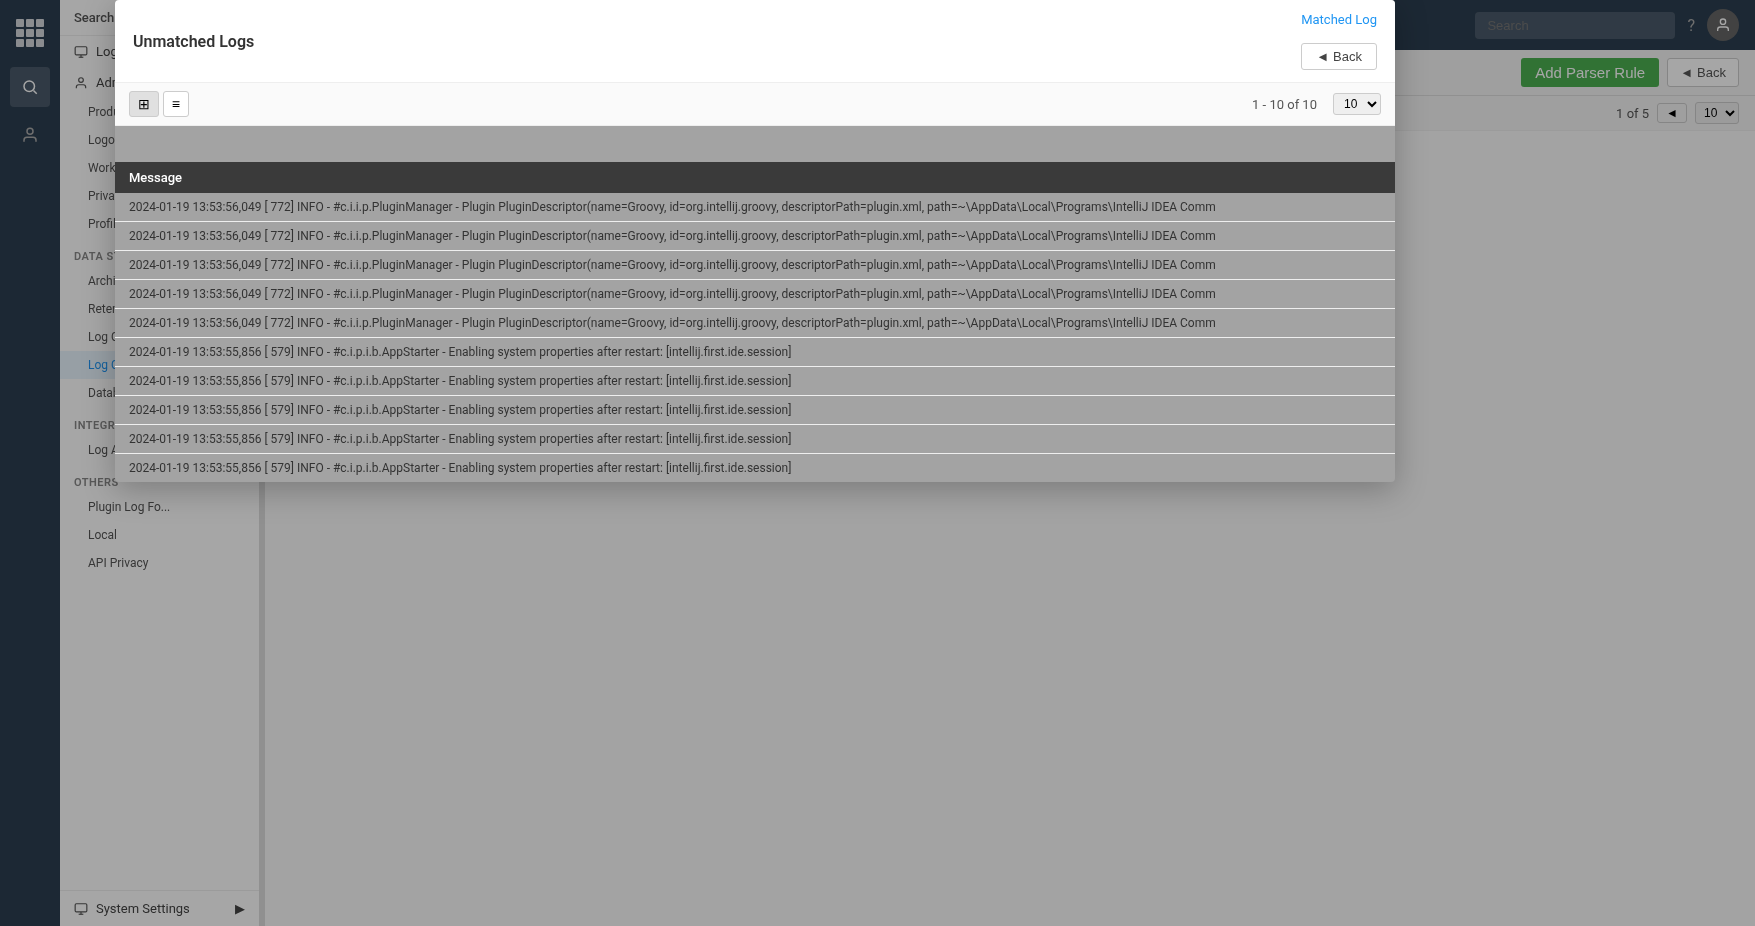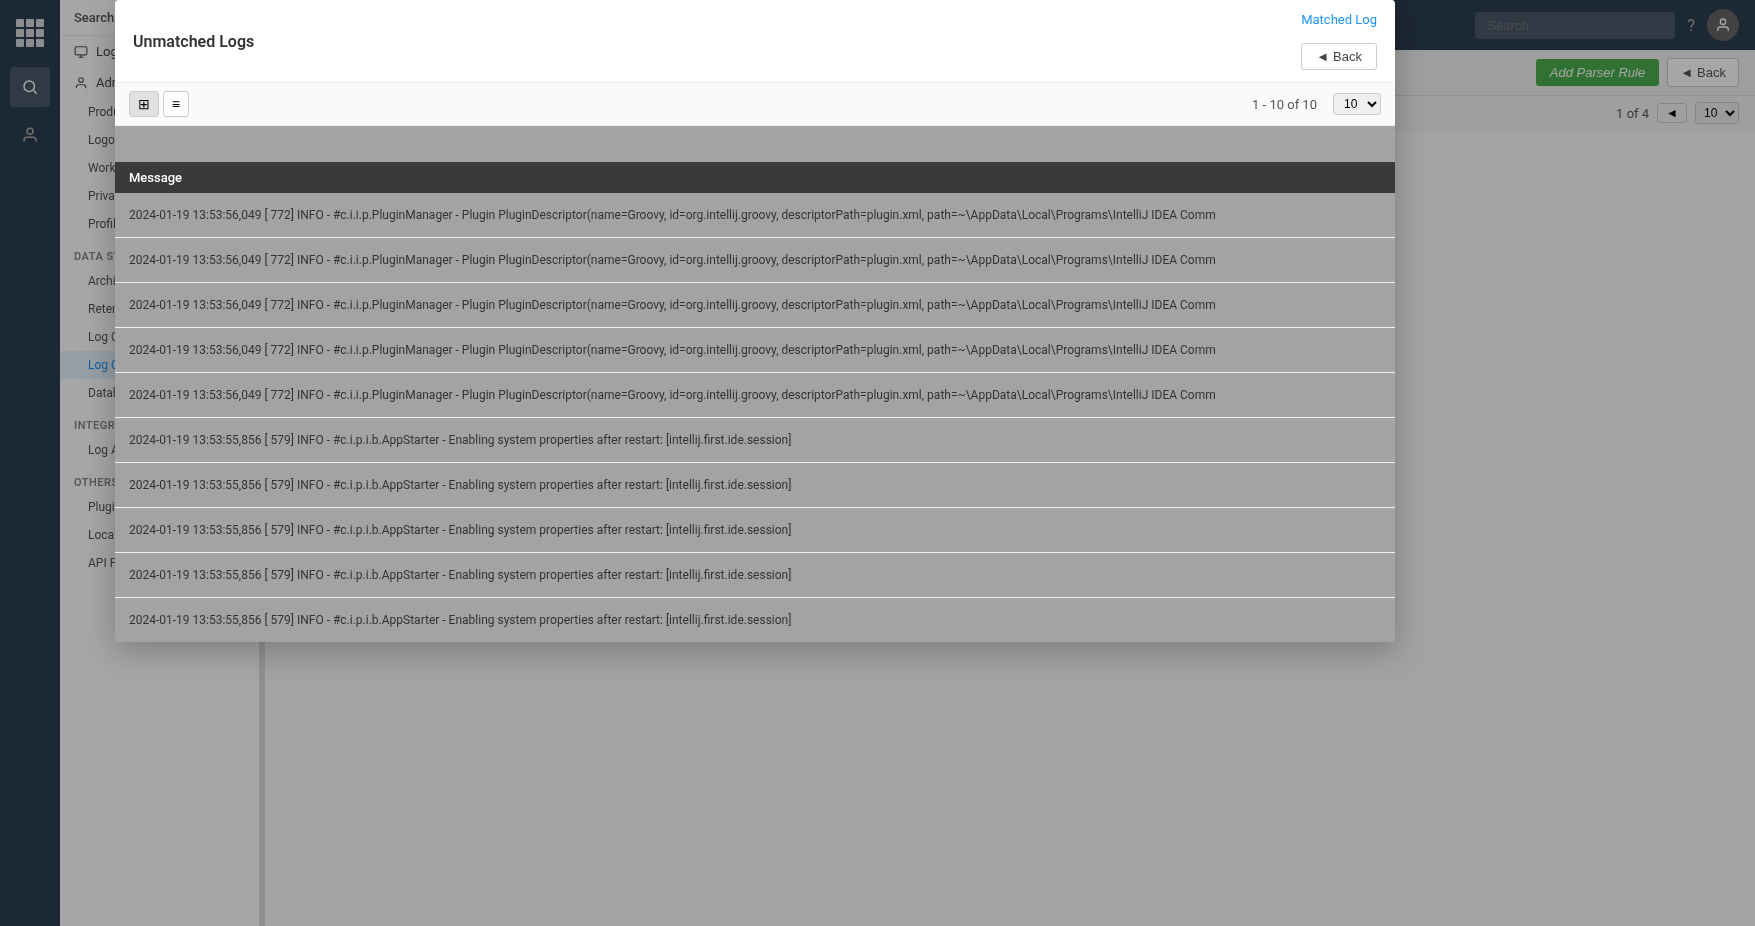--- a/index.html
+++ b/index.html
@@ -136,22 +136,21 @@
       font-size: 16px;
       cursor: pointer;
     }
     .btn-primary {
       background: #4CAF50;
       color: #fff;
       border: none;
       padding: 6px 14px;
       border-radius: 3px;
       cursor: pointer;
-      font-size: 13px;
-      font-style: italic;
+      font-size: 15px;
     }
     .btn-secondary {
       background: #fff;
       color: #555;
       border: 1px solid #ccc;
       padding: 6px 12px;
       border-radius: 3px;
       cursor: pointer;
       font-size: 13px;
       display: flex;
@@ -300,21 +299,21 @@
     }
     .log-table th {
       background: #3a3a3a;
       color: #fff;
       padding: 8px 14px;
       text-align: left;
       font-weight: 500;
       font-size: 13px;
     }
     .log-table td {
-      padding: 15px 14px;
+      padding: 7px 14px;
       border-bottom: 1px solid #eee;
       color: #333;
       white-space: nowrap;
       overflow: hidden;
       text-overflow: ellipsis;
       max-width: 1200px;
     }
     .log-table tr:last-child td {
       border-bottom: none;
     }
@@ -440,20 +439,31 @@
     </div>
     <div class="nav-sub-item">
       <span>Local</span>
     </div>
     <div class="nav-sub-item">
       <span>API Privacy</span>
     </div>
 
     <div style="flex:1"></div>
 
+    <div class="system-settings-bar">
+      <div style="display:flex;align-items:center;gap:8px;">
+        <svg width="14" height="14" viewBox="0 0 24 24" fill="none" stroke="#555" stroke-width="2">
+          <rect x="2" y="3" width="20" height="14" rx="2"></rect>
+            <line x1="8" y1="21" x2="16" y2="21"></line>
+            <line x1="12" y1="17" x2="12" y2="21"></line>
+        </svg>
+        <span>System Settings</span>
+      </div>
+      <span>▶</span>
+    </div>
   </div>
 
   <div class="resize-handle"></div>
 
   <div class="main-content">
 
     <div class="top-bar">
       <input class="search-box" type="text" placeholder="Search" style="">
       <span class="top-bar-icon">?</span>
       <div style="width:32px;height:32px;border-radius:50%;background:#666;display:flex;align-items:center;justify-content:center;">
@@ -466,21 +476,21 @@
 
     <div style="display:flex;align-items:center;justify-content:flex-end;padding:8px 16px;background:#f5f5f5;border-bottom:1px solid #ddd;gap:8px;">
       <button class="btn-primary">Add Parser Rule</button>
       <button class="btn-secondary">
         <span>◄</span>
         <span>Back</span>
       </button>
     </div>
 
     <div class="pagination-bar">
-      <span>1 of 4</span>
+      <span>1 of 5</span>
       <button class="page-nav-btn">◄</button>
       <select class="page-size-select">
         <option>10</option>
         <option>25</option>
         <option>50</option>
       </select>
     </div>
 
     <div style="flex:1;background:#fff;opacity:0.5;"></div>
   </div>

